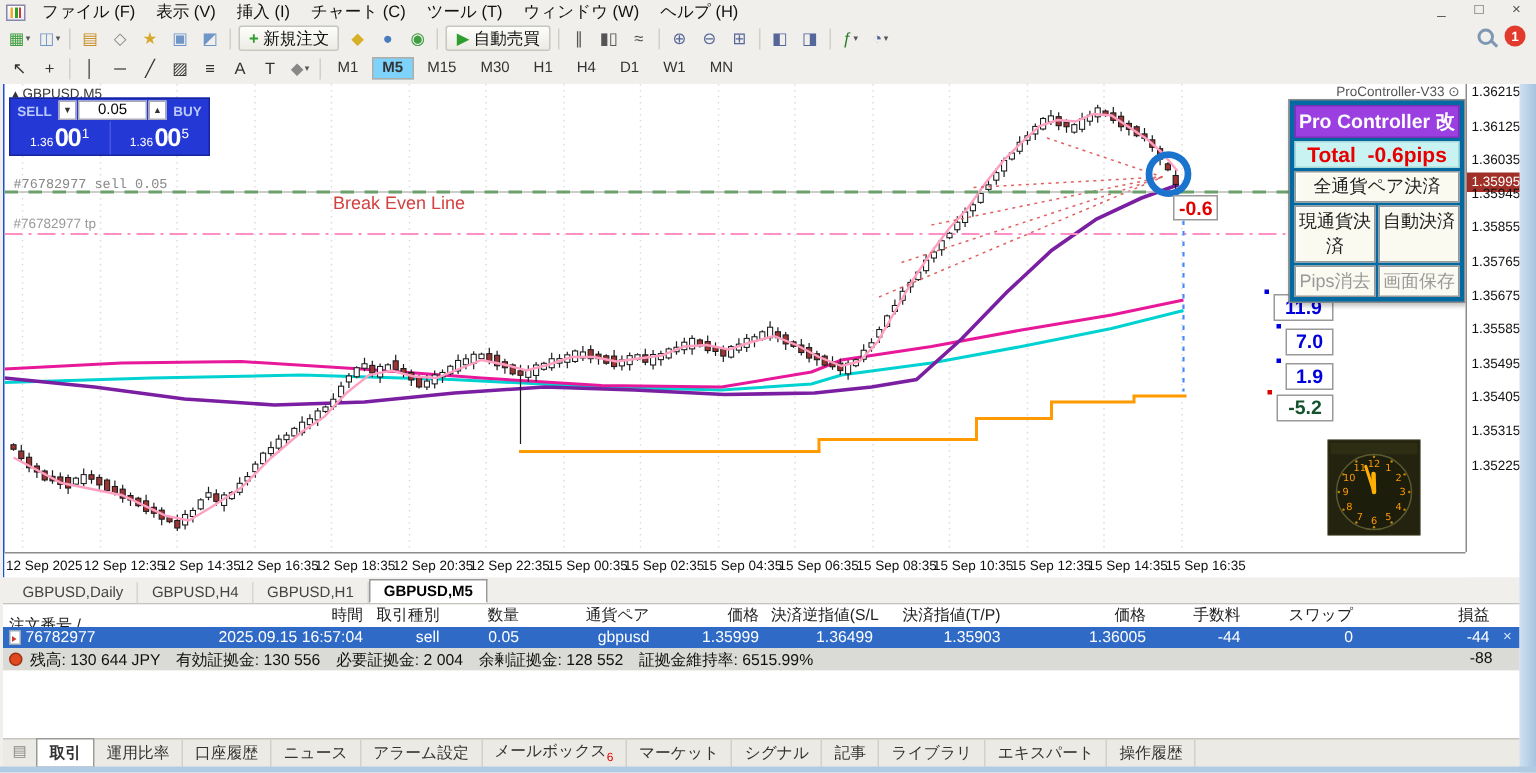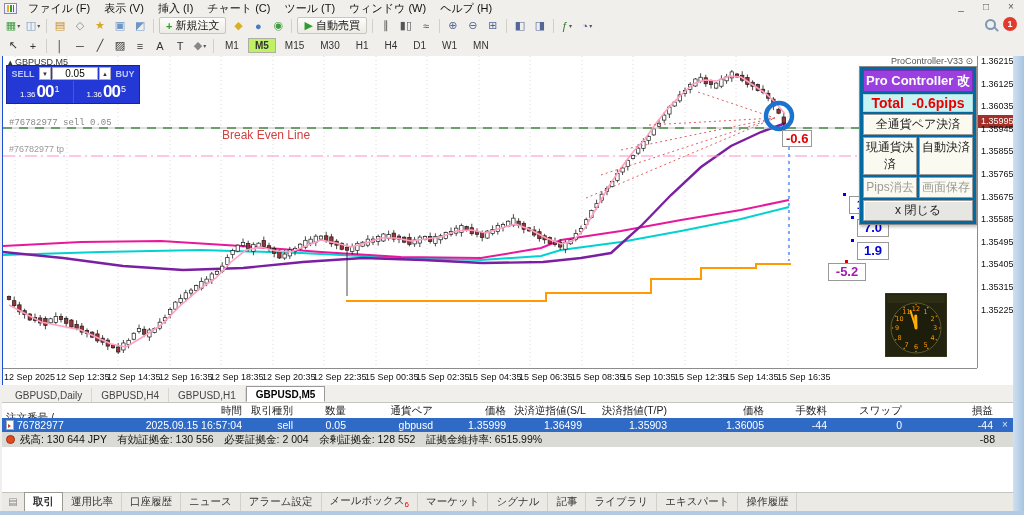--- a/index.html
+++ b/index.html
@@ -23,21 +23,21 @@
               display:flex; align-items:center; padding-left:3px; }
   #toolbar2 { position:absolute; left:0; top:35px; width:1024px; height:21px;
               display:flex; align-items:center; padding-left:3px; }
   .tbicon { width:20px; height:17px; display:flex; align-items:center; justify-content:center;
             font-size:11px; border-radius:2px; }
   .tbicon .dd { font-size:6px; color:#555; margin-left:1px; }
   .tbbtn { display:flex; align-items:center; gap:3px; padding:0 6px; height:17px; font-size:11px;
            border:1px solid #c8c6c0; border-radius:2px; background:linear-gradient(#fdfdfb,#ecebe4); margin:0 2px; }
   .tbsep { width:1px; height:14px; background:#d2d0c8; margin:0 3px; }
   .tf { padding:1px 6px; font-size:10px; color:#333; border:1px solid transparent; margin:0 1px; }
-  .tf.active { background:#bef264; border:1px solid #b0aea4; font-weight:bold; }
+  .tf.active { background:#7dd3fc; border:1px solid #b0aea4; font-weight:bold; }
   #search-icon { position:absolute; right:28px; top:19px; width:11px; height:11px;
                  border:2px solid #7e98b4; border-radius:50%; }
   #search-icon::after { content:''; position:absolute; width:6px; height:2px; background:#7e98b4;
                  transform:rotate(45deg); right:-5px; bottom:-2px; }
   #notif-badge { position:absolute; right:7px; top:17px; width:14px; height:14px; border-radius:50%;
                  background:#e23b2e; color:#fff; font-size:9px; text-align:center; line-height:14px; font-weight:bold; }
 
   
   #chart-area { position:absolute; left:2px; top:56px; width:1011px; height:329px;
                 background:#fff; border-left:1px solid #1d4ed8; }
@@ -644,21 +644,21 @@
   <div id="be-label">Break Even Line</div>
   <div id="tp-label">#76782977 tp</div>
   <div id="loss-tag">-0.6</div>
   <div id="value-tags">
       <div class="value-tag" style="left: 846px; top: 140px; width: 40px; color: rgb(0, 0, 221);">11.9</div>
       <div class="value-dot" style="left: 840px; top: 137px; background: rgb(0, 0, 221);"></div>
       <div class="value-tag" style="left: 854px; top: 163px; width: 32px; color: rgb(0, 0, 221);">7.0</div>
       <div class="value-dot" style="left: 848px; top: 160px; background: rgb(0, 0, 221);"></div>
       <div class="value-tag" style="left: 854px; top: 186px; width: 32px; color: rgb(0, 0, 221);">1.9</div>
       <div class="value-dot" style="left: 848px; top: 183px; background: rgb(0, 0, 221);"></div>
-      <div class="value-tag" style="left: 825px; top: 207px; width: 38px; color: #a21caf;">-5.2</div>
+      <div class="value-tag" style="left: 848px; top: 207px; width: 38px; color: #14532d;">-5.2</div>
       <div class="value-dot" style="left: 842px; top: 204px; background: rgb(221, 0, 0);"></div>
     </div>
 
   <div id="pc-wintitle">
     <span>ProController-V33</span>
     <span>⊙</span>
   </div>
   <div id="pro-controller">
     <div class="pc-row">
         <div class="pc-header">Pro Controller 改</div>
@@ -672,23 +672,20 @@
         <div class="pc-btn">全通貨ペア決済</div>
       </div>
     <div class="pc-row">
       <div class="pc-btn">現通貨決済</div>
       <div class="pc-btn">自動決済</div>
     </div>
     <div class="pc-row">
       <div class="pc-btn gray">Pips消去</div>
       <div class="pc-btn gray">画面保存</div>
     </div>
-    <div class="pc-row">
-        <div class="pc-btn close">x 閉じる</div>
-      </div>
   </div>
 
   <svg id="clock" width="62" height="64">
       <rect x="0" y="0" width="62" height="64" fill="#23230f" stroke="#4a4a30" stroke-width="1"></rect>
       <rect x="2" y="2" width="58" height="8" fill="#2d2d14"></rect>
       <circle cx="31" cy="35" r="25" fill="#1d1d0c" stroke="#5a5a30" stroke-width="1"></circle>
       <text x="40.5" y="20.845517328095664" fill="#ff9a00" font-size="6.5" text-anchor="middle" font-family="DejaVu Sans">1</text>
       <circle cx="42.75" cy="14.648403011065689" r="0.8" fill="#cc8800"></circle>
       <text x="47.45448267190433" y="27.8" fill="#ff9a00" font-size="6.5" text-anchor="middle" font-family="DejaVu Sans">2</text>
       <circle cx="51.351596988934304" cy="23.25" r="0.8" fill="#cc8800"></circle>

